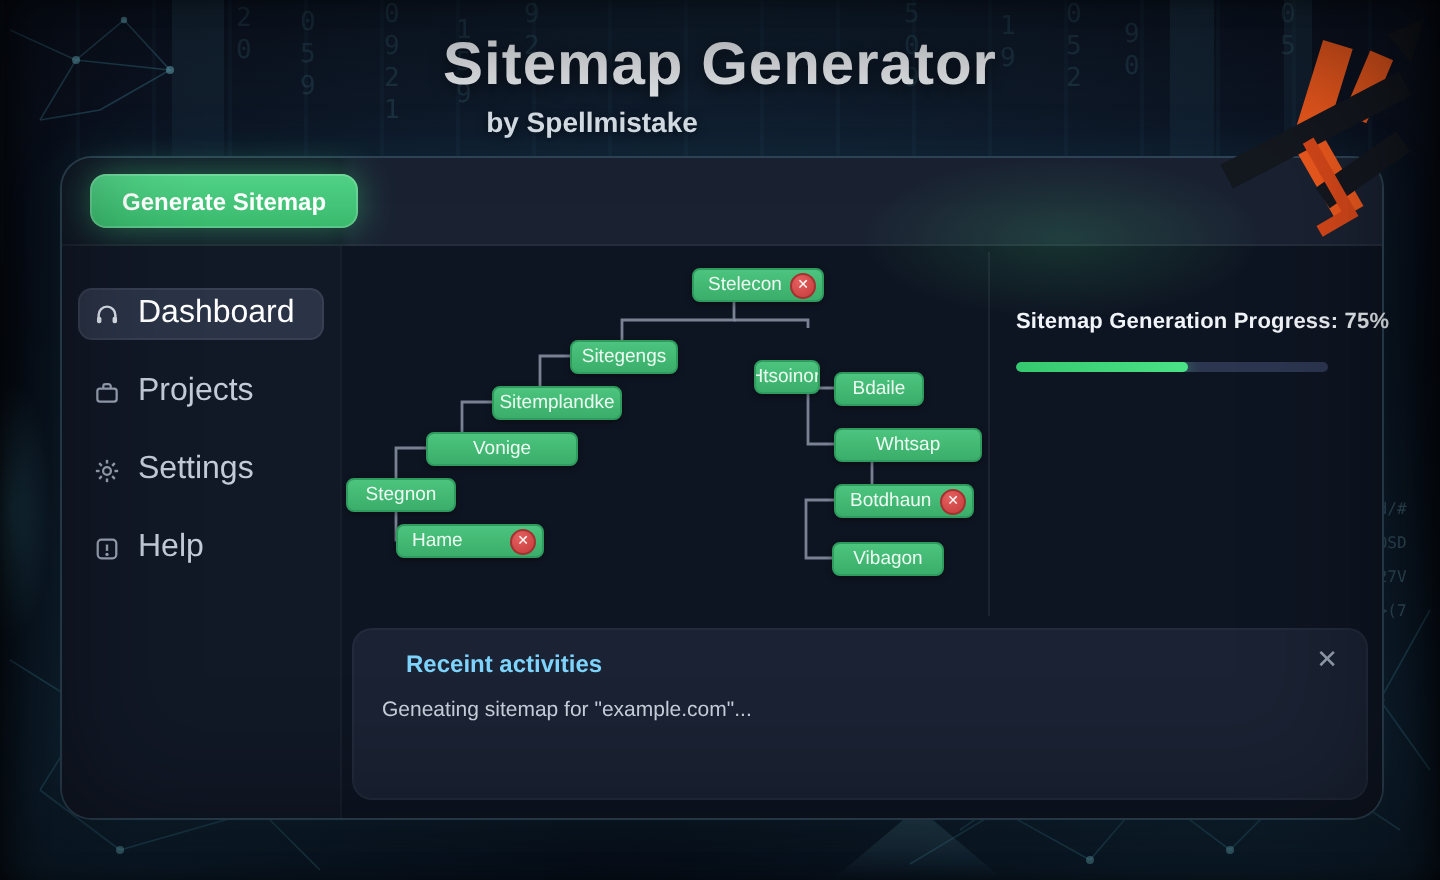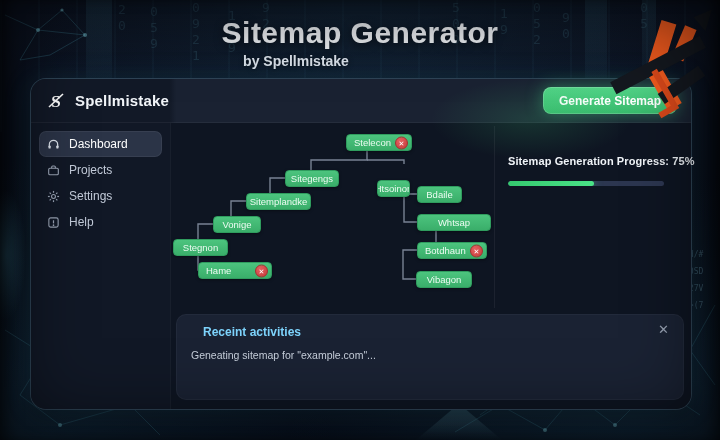--- a/index.html
+++ b/index.html
@@ -47,22 +47,22 @@
     display:flex;align-items:center;justify-content:space-between;padding:0 14px;box-sizing:border-box;
     border-bottom:1px solid rgba(255,255,255,.05);}
   .brand{display:flex;align-items:center;gap:8px;}
   .brand-name{color:#f2f5f9;font-size:15px;font-weight:600;letter-spacing:.2px;}
   .generate-btn{height:27px;padding:0 16px;border:none;border-radius:8px;cursor:pointer;
     background:linear-gradient(180deg,#52d488,#38b96c);color:#fff;font-size:12px;font-weight:600;
     font-family:"Liberation Sans",sans-serif;
     box-shadow:0 0 18px rgba(70,220,140,.45), inset 0 0 0 1px rgba(255,255,255,.18);}
   .sidebar{position:absolute;left:0;top:44px;bottom:0;width:140px;background:#111826;
     border-radius:0 0 0 15px;padding-top:8px;box-sizing:border-box;border-right:1px solid rgba(255,255,255,.03);}
-  .side-item{display:flex;align-items:center;gap:9px;height:26px;margin:0 8px;padding:0 8px;
-    border-radius:7px;color:#c3cbd9;font-size:12px;cursor:pointer;}
+  .side-item{display:flex;align-items:center;gap:9px;height:26px;margin:13px 8px;padding:0 8px;
+    border-radius:7px;color:#c3cbd9;font-size:16px;cursor:pointer;}
   .side-item.active{background:#2b3447;color:#ffffff;box-shadow:inset 0 0 0 1px rgba(255,255,255,.06);}
   .side-item svg{flex:0 0 auto;}
   .main-area{position:absolute;left:140px;top:44px;right:0;bottom:0;background:#0e1522;
     border-radius:0 0 15px 0;}
   .main-divider{position:absolute;left:463px;top:47px;width:1px;height:182px;background:rgba(255,255,255,.06);z-index:11;}
   .btn-glow{position:absolute;left:500px;top:78px;width:200px;height:80px;z-index:10;
     background:radial-gradient(closest-side, rgba(70,210,125,.16), transparent);}
   
   .progress-wrap{position:absolute;left:508px;top:155px;width:170px;z-index:15;}
   .progress-label{color:#f0f4f8;font-size:11px;font-weight:600;letter-spacing:.1px;white-space:nowrap;}
@@ -166,27 +166,20 @@
   <polygon points="96,10 114,3 107,24" fill="#14181f"></polygon>
   <path d="M72 14 L56 60 L75 96" stroke="#f05a1e" stroke-width="15" fill="none" stroke-linejoin="miter"></path>
   <path d="M93 20 L79 50" stroke="#f05a1e" stroke-width="12" fill="none"></path>
   <path d="M16 76 L104 34" stroke="#14181f" stroke-width="13" fill="none"></path>
   <path d="M62 88 L102 62" stroke="#14181f" stroke-width="12" fill="none"></path>
   <path d="M56 60 L75 96 L60 104" stroke="#d8481a" stroke-width="6" fill="none"></path>
 </svg>
 
 <div class="card">
   <div class="card-header">
-    <div class="brand">
-      <svg width="22" height="22" viewBox="0 0 22 22">
-        <text x="11" y="16.5" text-anchor="middle" fill="#ffffff" font-size="17" font-weight="bold" font-family="Liberation Serif, serif">S</text>
-        <line x1="4" y1="17" x2="18" y2="4" stroke="#ffffff" stroke-width="1.6"></line>
-      </svg>
-      <span class="brand-name">Spellmistake</span>
-    </div>
     <button class="generate-btn">Generate Sitemap</button>
   </div>
 
   <div class="main-area"></div>
   <div class="main-divider"></div>
   <div class="btn-glow" style="position:absolute;left:400px;top:0px;"></div>
 
   <div class="sidebar">
     <div class="side-item active">
       <svg width="13" height="13" viewBox="0 0 14 14">
@@ -262,21 +255,21 @@
     </div>
     <div class="tree-node" style="left: 417px; top: 186px; width: 45px;">
       <span>Bdaile</span>
     </div>
     <div class="tree-node" style="left: 246px; top: 193px; width: 65px;">
       <span>Sitemplandke</span>
     </div>
     <div class="tree-node" style="left: 417px; top: 214px; width: 74px;">
       <span>Whtsap</span>
     </div>
-    <div class="tree-node" style="left: 213px; top: 216px; width: 48px;">
+    <div class="tree-node" style="left: 213px; top: 216px; width: 76px;">
       <span>Vonige</span>
     </div>
     <div class="tree-node" style="left: 173px; top: 239px; width: 55px;">
       <span>Stegnon</span>
     </div>
     <div class="tree-node badge-inside" style="left: 417px; top: 242px; width: 70px;">
       <span>Botdhaun</span>
       <span class="err-badge inside">✕</span>
     </div>
     <div class="tree-node badge-inside" style="left: 198px; top: 262px; width: 74px;">

